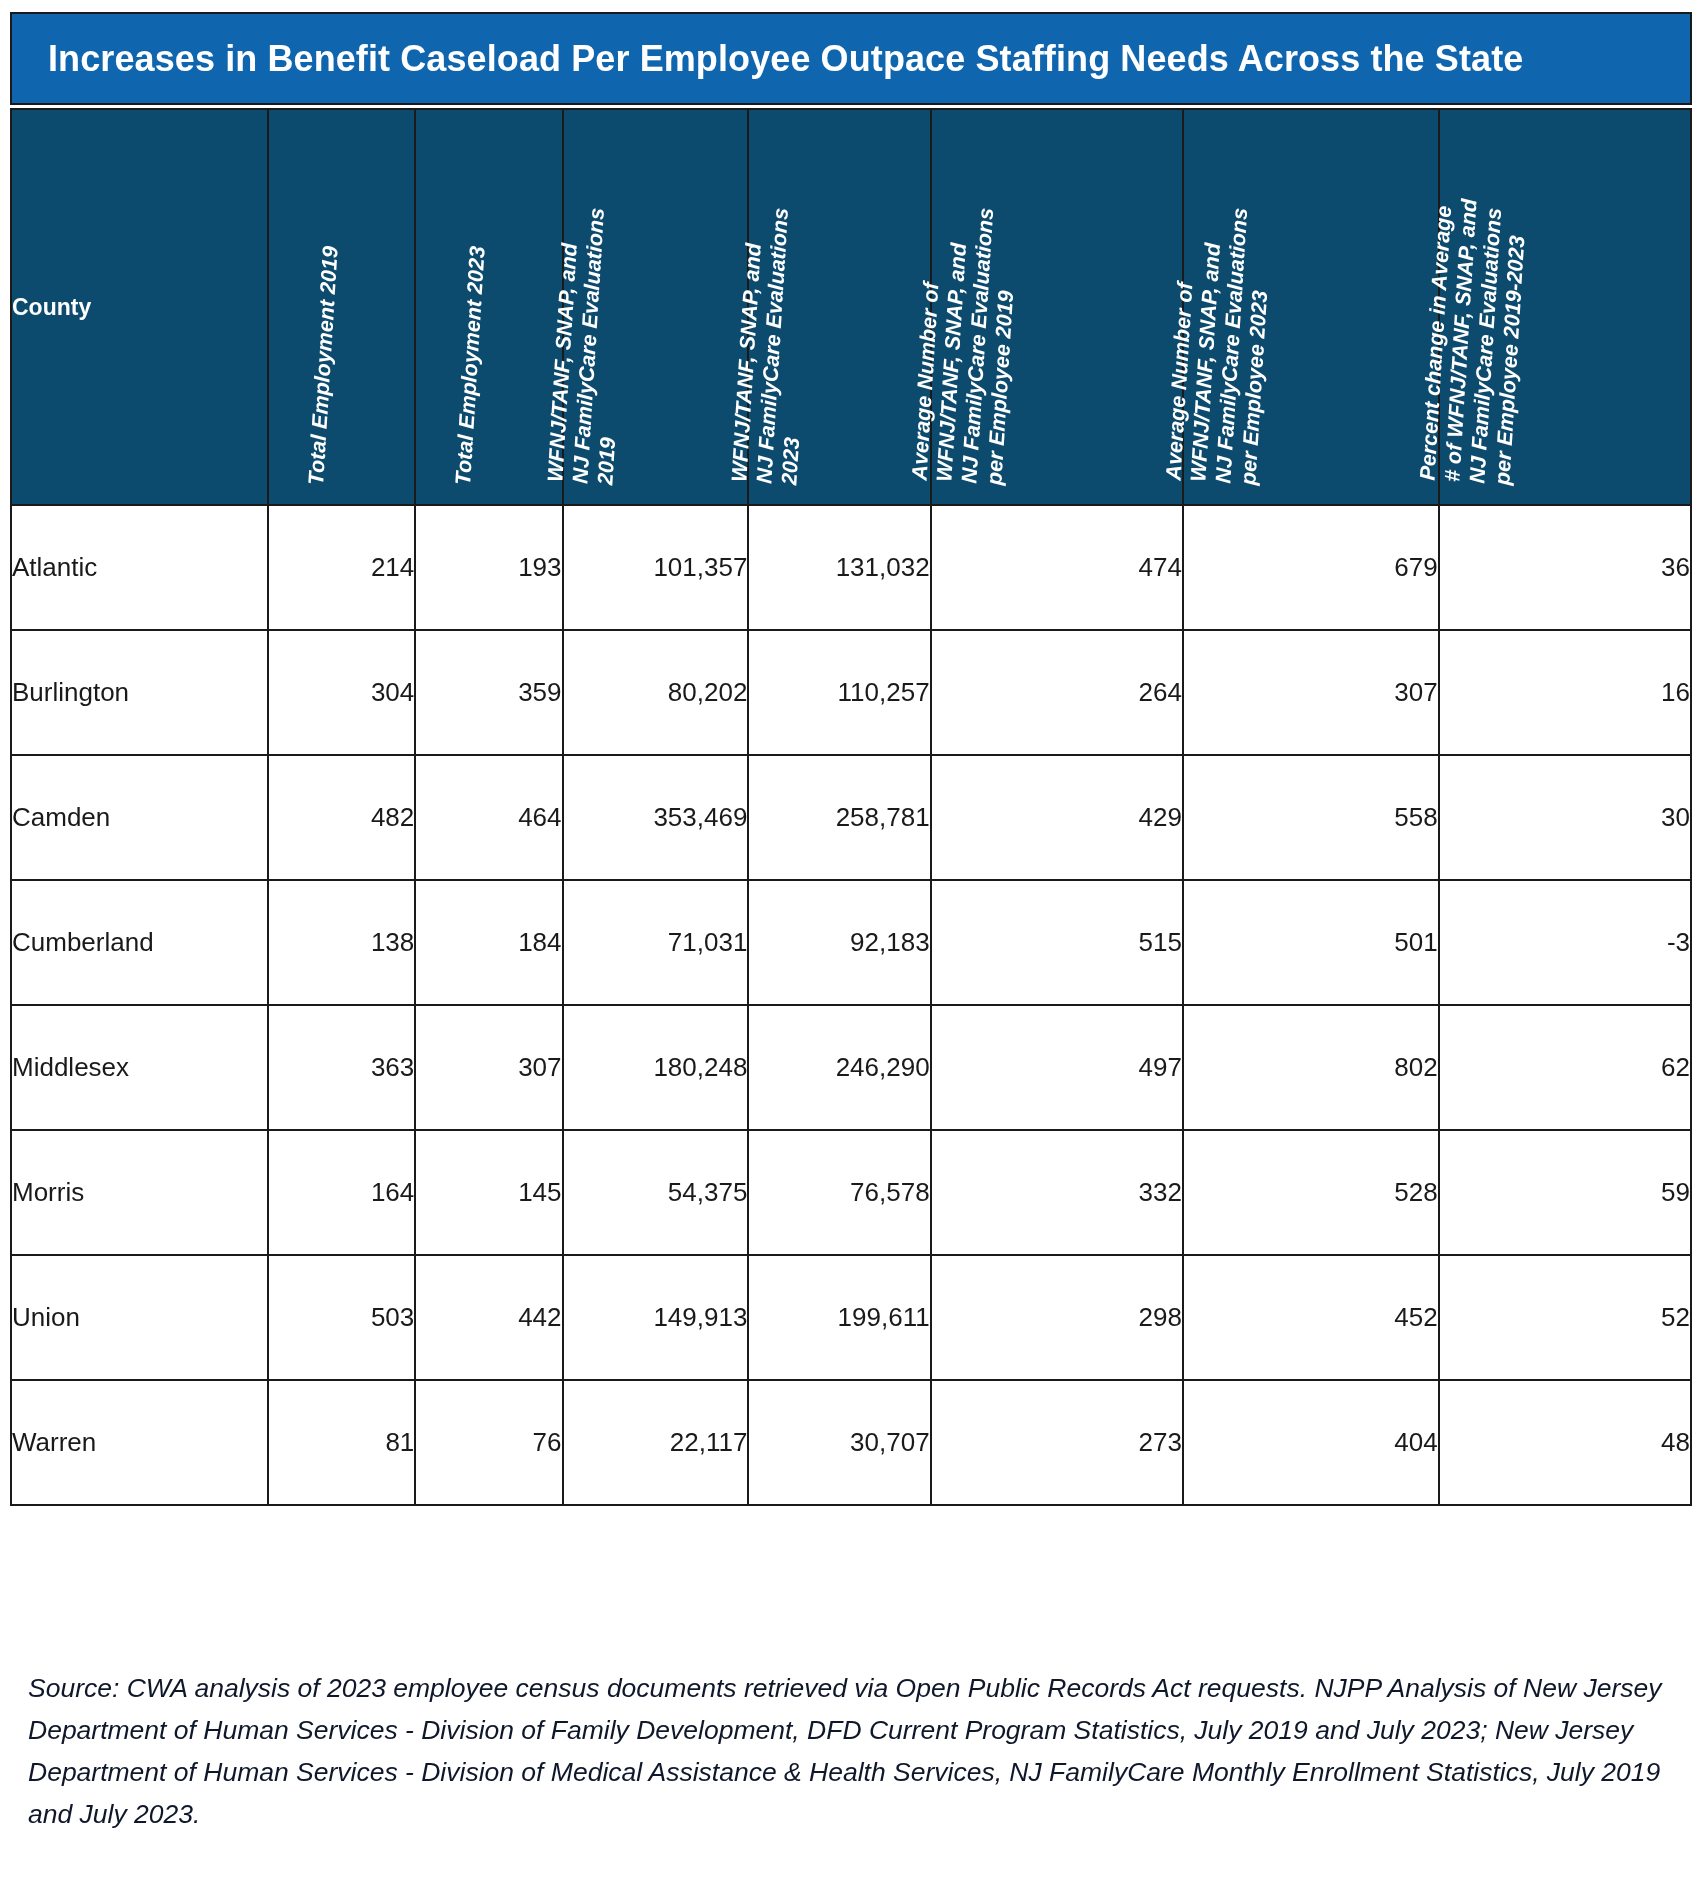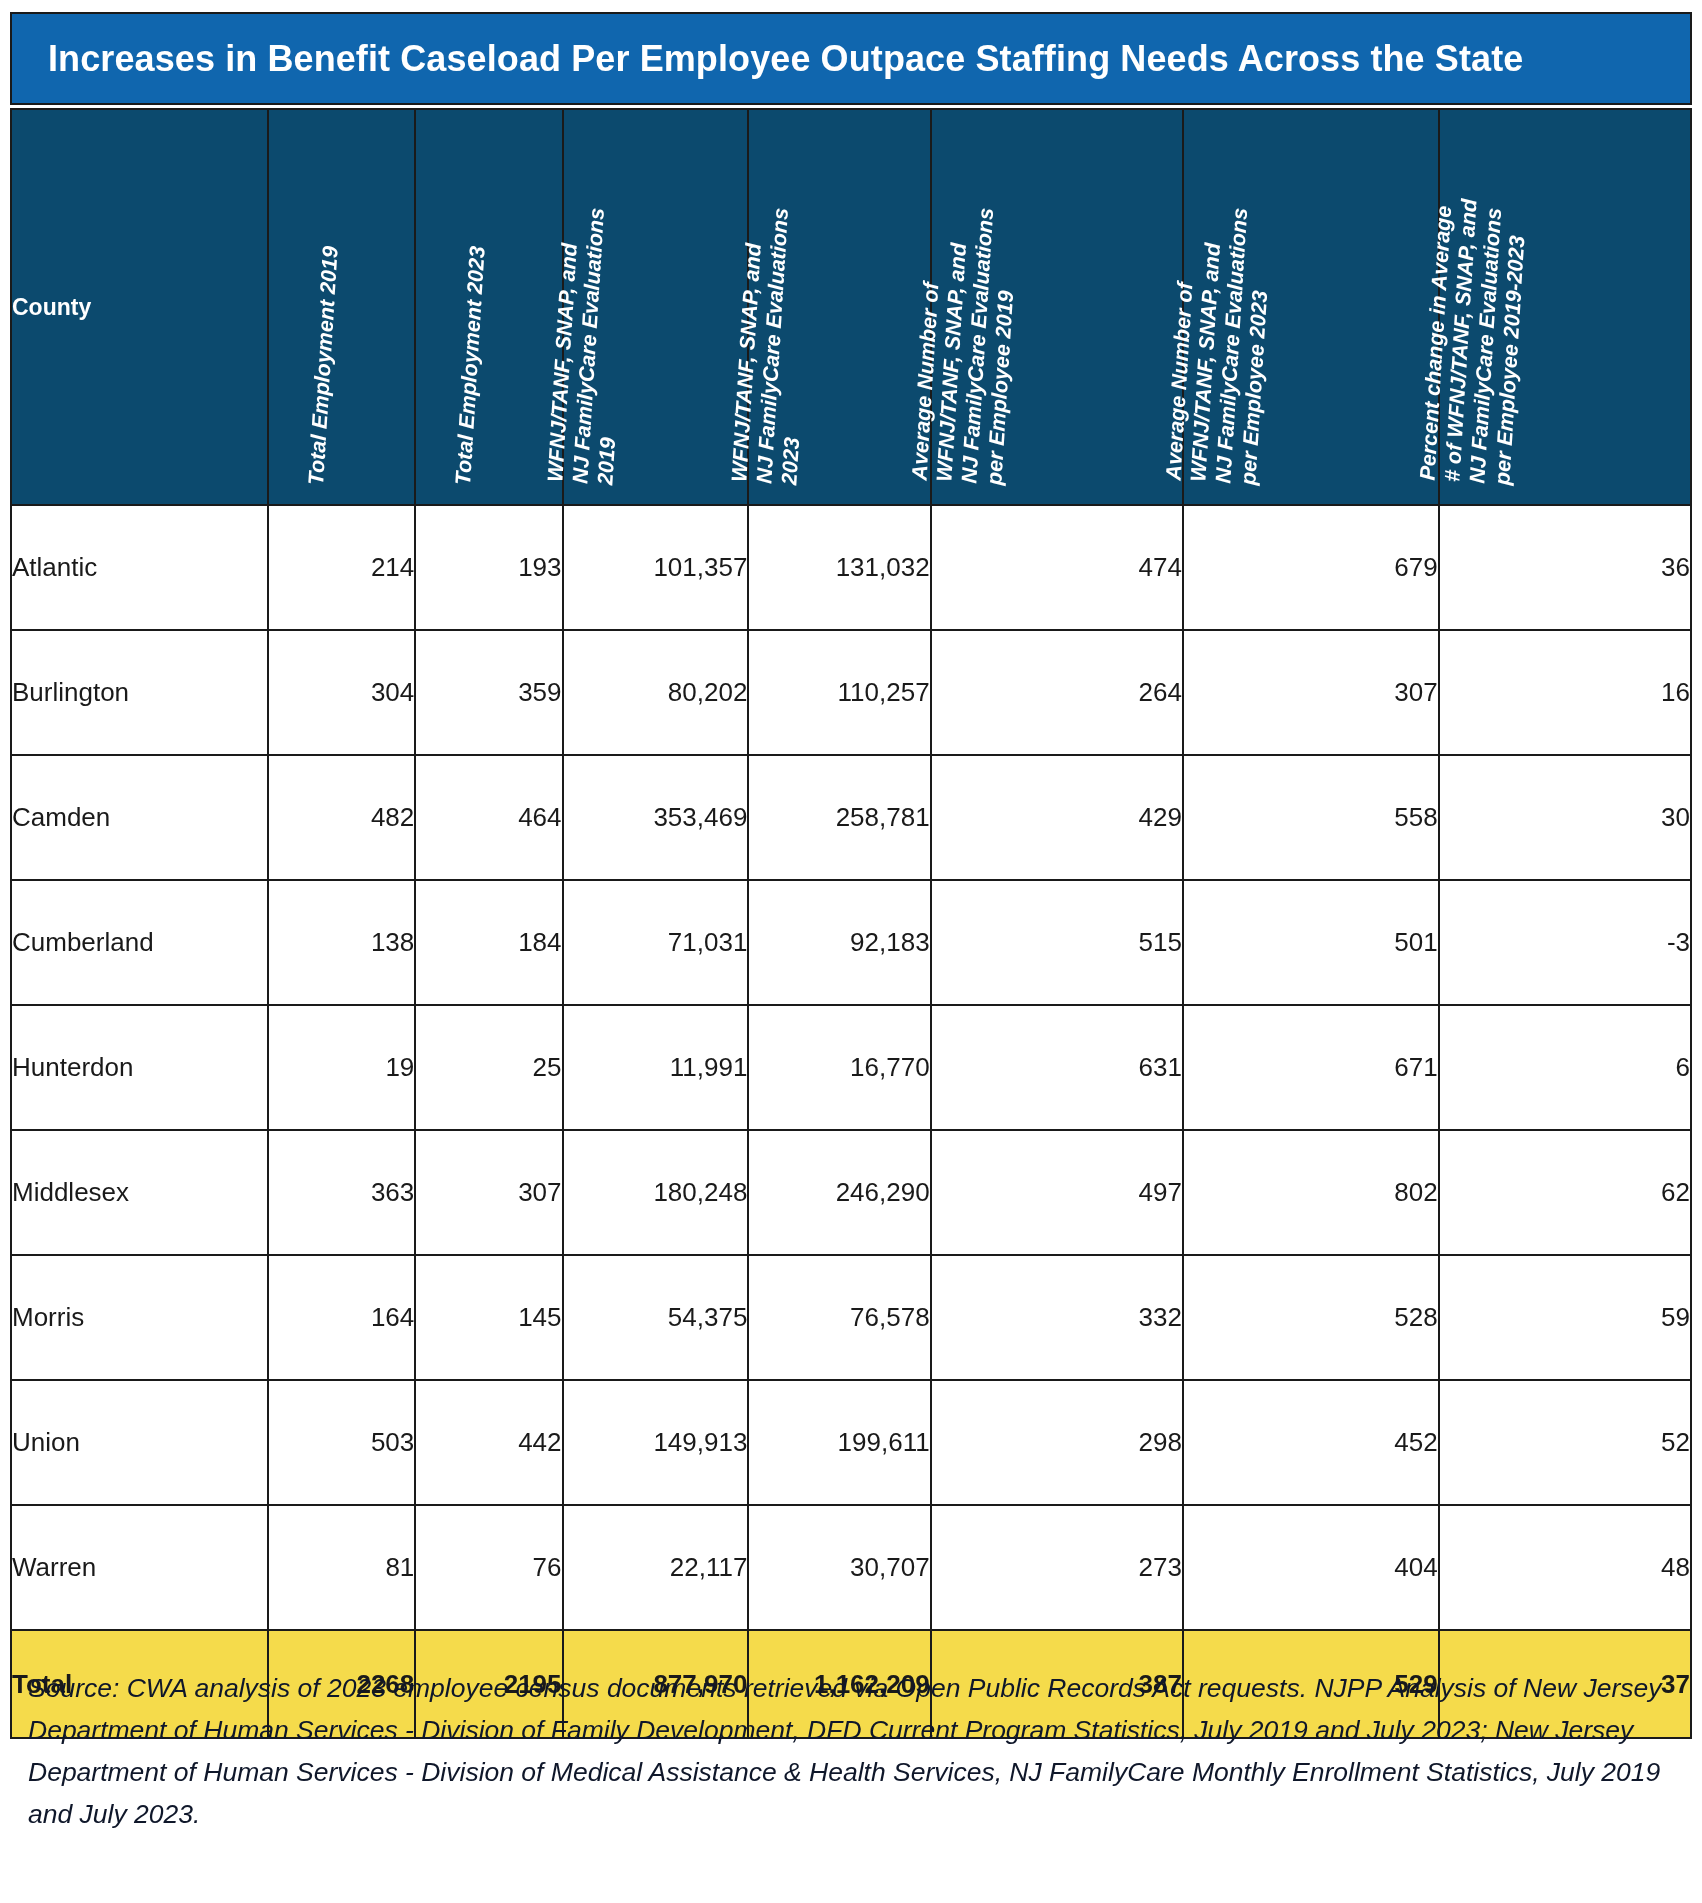--- a/index.html
+++ b/index.html
@@ -265,30 +265,20 @@
           <td class="county-cell">Cumberland</td>
           <td class="num">138</td>
           <td class="num">184</td>
           <td class="num">71,031</td>
           <td class="num">92,183</td>
           <td class="num">515</td>
           <td class="num">501</td>
           <td class="num">-3</td>
         </tr>
         <tr>
-          <td class="county-cell">Hunterdon</td>
-          <td class="num">19</td>
-          <td class="num">25</td>
-          <td class="num">11,991</td>
-          <td class="num">16,770</td>
-          <td class="num">631</td>
-          <td class="num">671</td>
-          <td class="num">6</td>
-        </tr>
-        <tr>
           <td class="county-cell">Middlesex</td>
           <td class="num">363</td>
           <td class="num">307</td>
           <td class="num">180,248</td>
           <td class="num">246,290</td>
           <td class="num">497</td>
           <td class="num">802</td>
           <td class="num">62</td>
         </tr>
         <tr>
@@ -315,29 +305,19 @@
           <td class="county-cell">Warren</td>
           <td class="num">81</td>
           <td class="num">76</td>
           <td class="num">22,117</td>
           <td class="num">30,707</td>
           <td class="num">273</td>
           <td class="num">404</td>
           <td class="num">48</td>
         </tr>
 
-        <tr class="total-row">
-          <td class="county-cell">Total</td>
-          <td class="num">2268</td>
-          <td class="num">2195</td>
-          <td class="num">877,970</td>
-          <td class="num">1,162,209</td>
-          <td class="num">387</td>
-          <td class="num">529</td>
-          <td class="num">37</td>
-        </tr>
       </tbody>
     </table>
   </div>
 
   <div class="source">Source: CWA analysis of 2023 employee census documents retrieved via Open Public Records Act requests. NJPP Analysis of New Jersey Department of Human Services - Division of Family Development, DFD Current Program Statistics, July 2019 and July 2023; New Jersey Department of Human Services - Division of Medical Assistance &amp; Health Services, NJ FamilyCare Monthly Enrollment Statistics, July 2019 and July 2023.</div>
 
 </div>
 
 </body></html>

